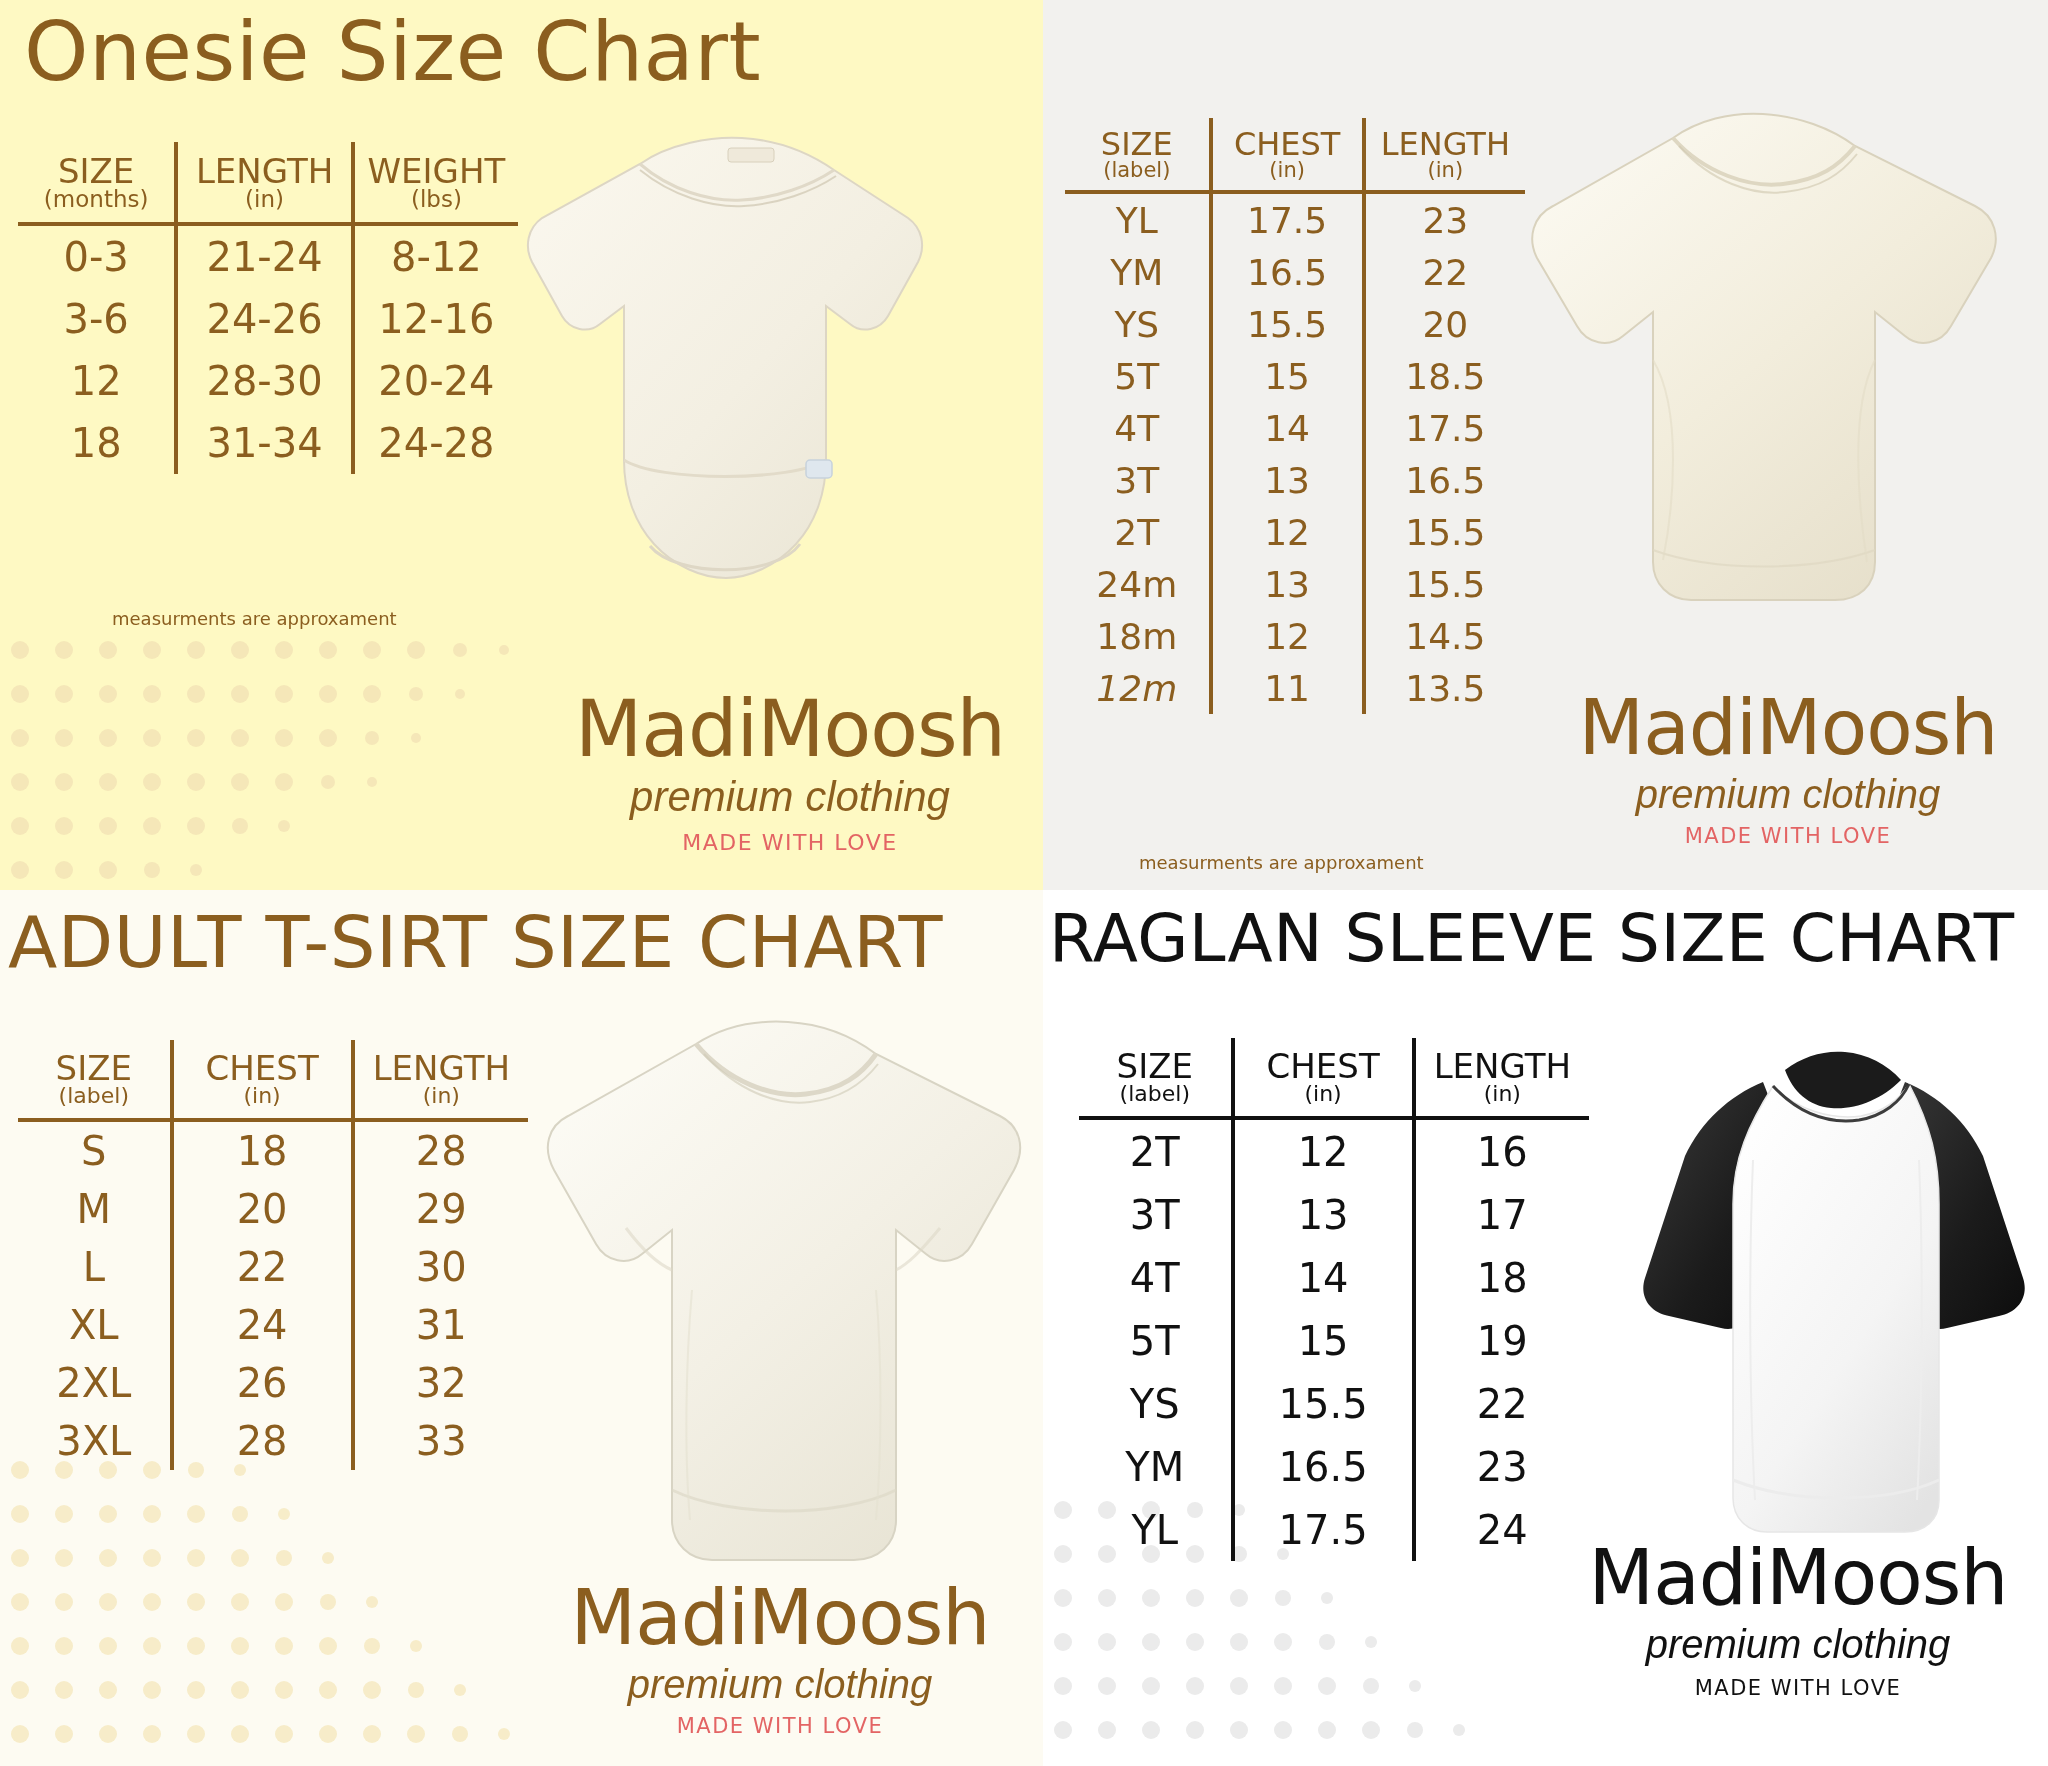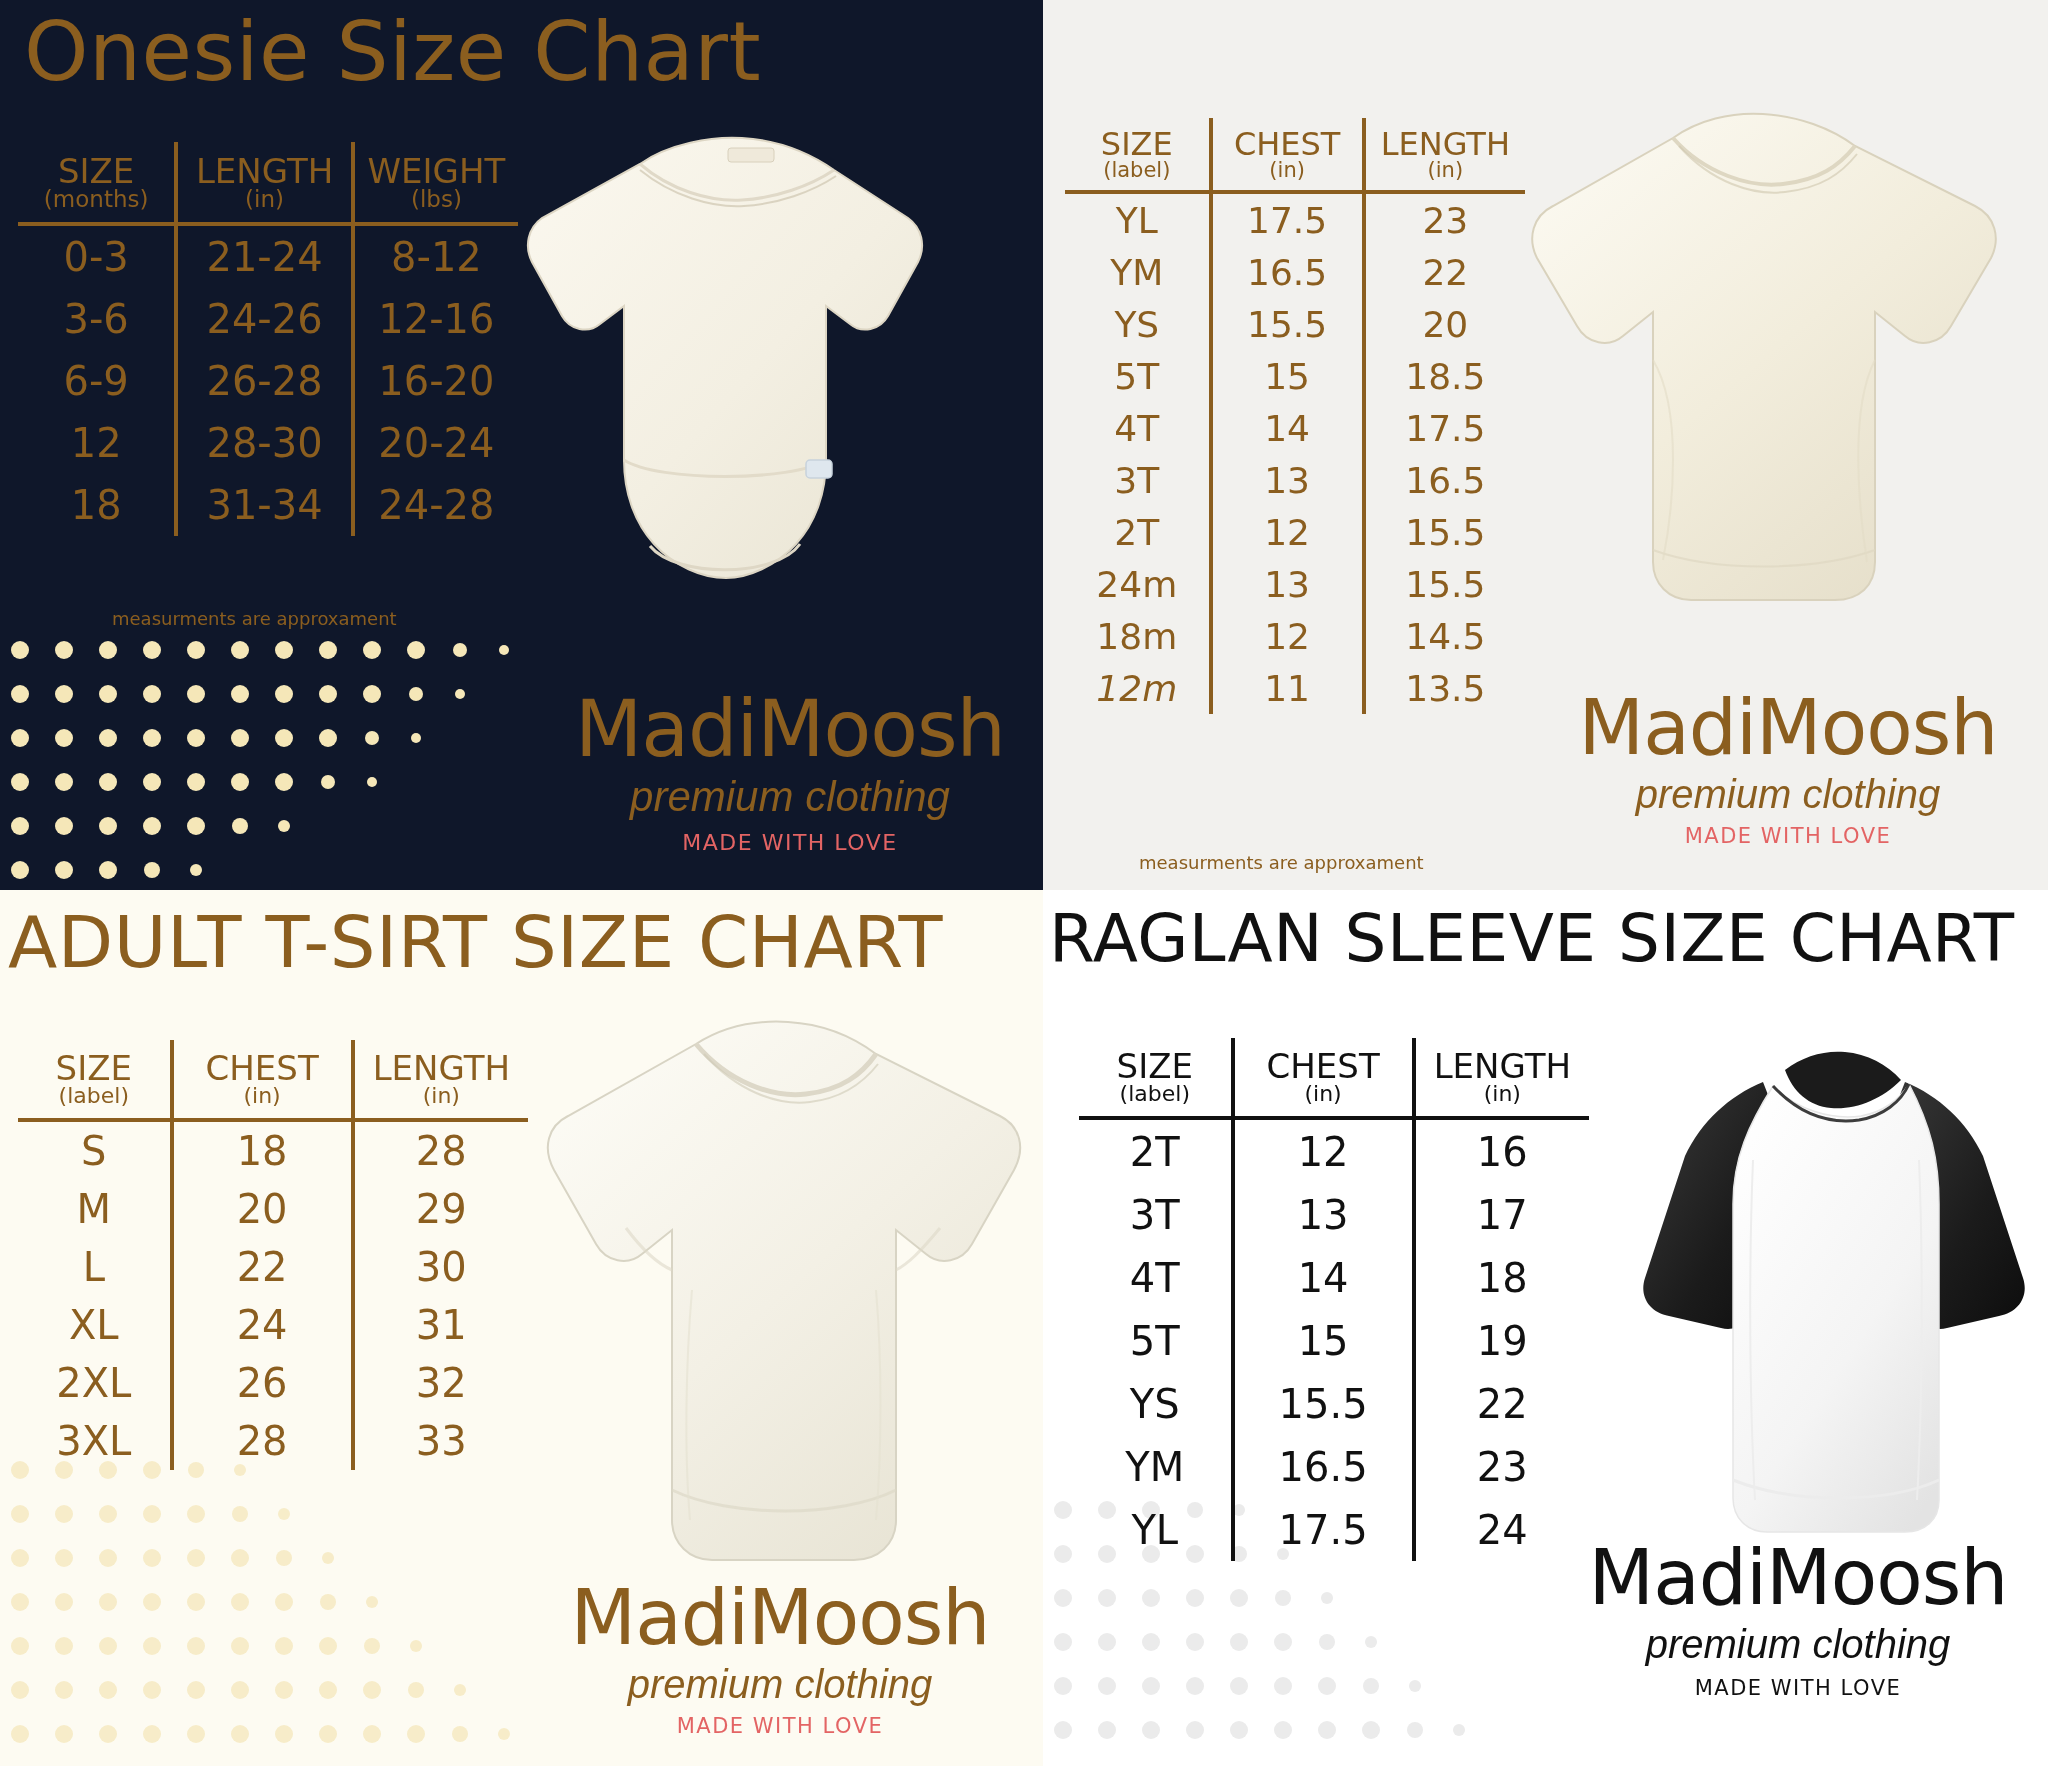--- a/index.html
+++ b/index.html
@@ -18,21 +18,21 @@
     grid-template-columns: 1043px 1005px;
     grid-template-rows: 890px 876px;
     width: 2048px;
     height: 1766px;
   }
   .panel {
     position: relative;
     overflow: hidden;
     box-sizing: border-box;
   }
-  .panel.cream { background: #0f172a; }
+  .panel.cream { background: #fef9c3; }
   .panel.greyish { background: #f2f1ee; }
   .panel.warmwhite { background: #fdfbf2; }
   .panel.white { background: #ffffff; }
 
   
   .title {
     font-family: "DejaVu Sans", sans-serif;
     font-weight: 400;
     letter-spacing: 0.5px;
     white-space: nowrap;
@@ -202,25 +202,20 @@
       <tbody>
         <tr>
           <td class="brownText vline-brown" style="height:62px; font-size:40px;">0-3</td>
           <td class="brownText vline-brown" style="font-size:40px;">21-24</td>
           <td class="brownText" style="font-size:40px;text-align:center;">8-12</td>
         </tr>
         <tr>
           <td class="brownText vline-brown" style="height:62px; font-size:40px;">3-6</td>
           <td class="brownText vline-brown" style="font-size:40px;">24-26</td>
           <td class="brownText" style="font-size:40px;margin-top:30px;">12-16</td>
-        </tr>
-        <tr>
-          <td class="brownText vline-brown" style="height:62px; font-size:40px;">6-9</td>
-          <td class="brownText vline-brown" style="font-size:40px;">26-28</td>
-          <td class="brownText" style="font-size:40px;">16-20</td>
         </tr>
         <tr>
           <td class="brownText vline-brown" style="height:62px; font-size:40px;">12</td>
           <td class="brownText vline-brown" style="font-size:40px;">28-30</td>
           <td class="brownText" style="font-size:40px;">20-24</td>
         </tr>
         <tr>
           <td class="brownText vline-brown" style="height:62px; font-size:40px;">18</td>
           <td class="brownText vline-brown" style="font-size:40px;">31-34</td>
           <td class="brownText" style="font-size:40px;">24-28</td>

